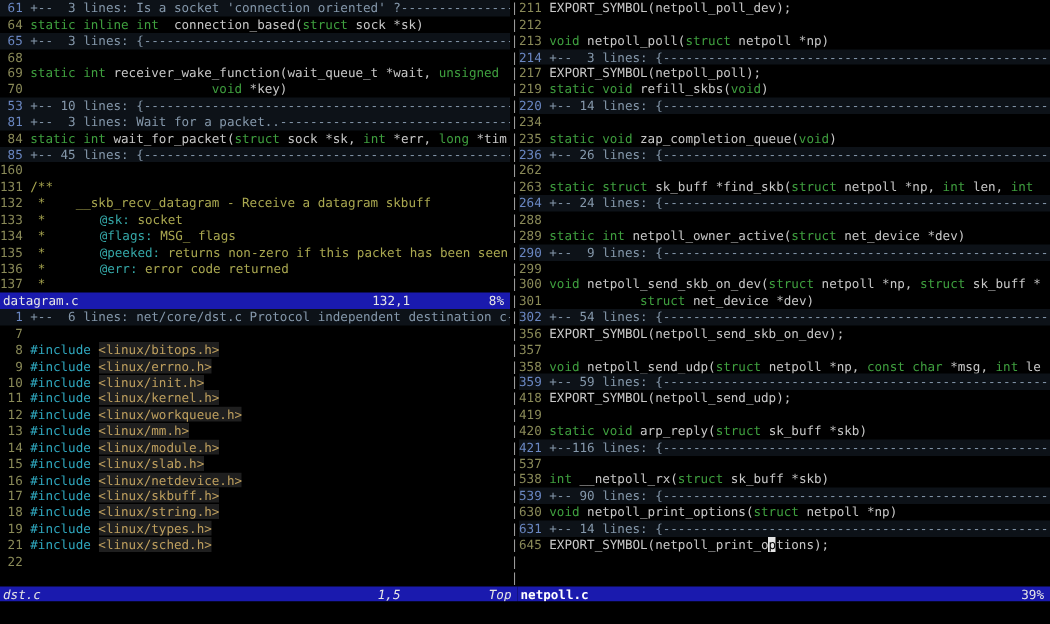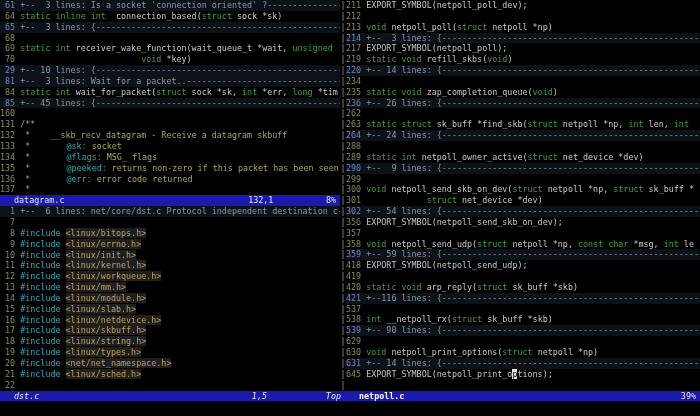--- a/index.html
+++ b/index.html
@@ -18,21 +18,21 @@
   .kw { color:var(--keyword,#3fa03f); }
   .pp { color:var(--preproc,#2fa8bf); }
   .str { color:var(--string,#bfa05f); background:var(--string-bg,#1f1f1f); }
   .cm { color:var(--comment,#aaa850); }
   .cmk { color:var(--comment-tag,#35a8a8);margin-left:16px; }
   .cursor { background:#e4e4e4; color:#000; }
   .statusbar {
     position:absolute; height:10.85px; overflow:hidden;
     background:var(--status-bg,#1a1aae); color:#e6e6e6; white-space:pre;
   }
-  .sb-name { position:absolute; left:14px; top:0; }
+  .sb-name { position:absolute; left:2px; top:0; }
   .sb-name.active { font-weight:bold; color:#ffffff; }
   .sb-ruler { position:absolute; top:0; }
   .sb-scroll { position:absolute; right:4px; top:0; }
   .vsep {
     position:absolute; left:340px; top:0; width:6px; height:391px;
     color:#9a9a9a; white-space:pre; text-align:center; overflow:hidden;
   }
   .cmdline { position:absolute; left:0; top:401.45px; width:700px; height:14.55px; background:#000; }
 </style>
 </head>
@@ -40,21 +40,21 @@
 
 <div class="screen">
 
   <div class="pane" style="left:0; top:0; width:340px; height:195.3px;">
       <div class="row fold"><span class="ln"> 61 </span><span>+--  3 lines: Is a socket 'connection oriented' ?---------------</span></div>
       <div class="row"><span class="ln"> 64 </span><span class="kw">static inline int</span><span>  connection_based(</span><span class="kw">struct</span><span> sock *sk)</span></div>
       <div class="row fold"><span class="ln"> 65 </span><span>+--  3 lines: {-------------------------------------------------</span></div>
       <div class="row"><span class="ln"> 68 </span></div>
       <div class="row"><span class="ln"> 69 </span><span class="kw">static int</span><span> receiver_wake_function(wait_queue_t *wait, </span><span class="kw">unsigned</span></div>
       <div class="row"><span class="ln"> 70 </span><span>                        </span><span class="kw">void</span><span> *key)</span></div>
-      <div class="row fold"><span class="ln"> 29 </span><span>+-- 10 lines: {-------------------------------------------------</span></div>
+      <div class="row fold"><span class="ln"> 53 </span><span>+-- 10 lines: {-------------------------------------------------</span></div>
       <div class="row fold"><span class="ln"> 81 </span><span>+--  3 lines: Wait for a packet..-------------------------------</span></div>
       <div class="row"><span class="ln"> 84 </span><span class="kw">static int</span><span> wait_for_packet(</span><span class="kw">struct</span><span> sock *sk, </span><span class="kw">int</span><span> *err, </span><span class="kw">long</span><span> *tim</span></div>
       <div class="row fold"><span class="ln"> 85 </span><span>+-- 45 lines: {-------------------------------------------------</span></div>
       <div class="row"><span class="ln">160 </span></div>
       <div class="row"><span class="ln">131 </span><span class="cm">/**</span></div>
       <div class="row"><span class="ln">132 </span><span class="cm"> *    __skb_recv_datagram - Receive a datagram skbuff</span></div>
       <div class="row"><span class="ln">133 </span><span class="cm"> *    </span><span class="cmk">@sk:</span><span class="cm"> socket</span></div>
       <div class="row"><span class="ln">134 </span><span class="cm"> *    </span><span class="cmk">@flags:</span><span class="cm"> MSG_ flags</span></div>
       <div class="row"><span class="ln">135 </span><span class="cm"> *    </span><span class="cmk">@peeked:</span><span class="cm"> returns non-zero if this packet has been seen befo</span></div>
       <div class="row"><span class="ln">136 </span><span class="cm"> *    </span><span class="cmk">@err:</span><span class="cm"> error code returned</span></div>
@@ -75,21 +75,20 @@
       <div class="row"><span class="ln"> 10 </span><span class="pp">#include </span><span class="str">&lt;linux/init.h&gt;</span></div>
       <div class="row"><span class="ln"> 11 </span><span class="pp">#include </span><span class="str">&lt;linux/kernel.h&gt;</span></div>
       <div class="row"><span class="ln"> 12 </span><span class="pp">#include </span><span class="str">&lt;linux/workqueue.h&gt;</span></div>
       <div class="row"><span class="ln"> 13 </span><span class="pp">#include </span><span class="str">&lt;linux/mm.h&gt;</span></div>
       <div class="row"><span class="ln"> 14 </span><span class="pp">#include </span><span class="str">&lt;linux/module.h&gt;</span></div>
       <div class="row"><span class="ln"> 15 </span><span class="pp">#include </span><span class="str">&lt;linux/slab.h&gt;</span></div>
       <div class="row"><span class="ln"> 16 </span><span class="pp">#include </span><span class="str">&lt;linux/netdevice.h&gt;</span></div>
       <div class="row"><span class="ln"> 17 </span><span class="pp">#include </span><span class="str">&lt;linux/skbuff.h&gt;</span></div>
       <div class="row"><span class="ln"> 18 </span><span class="pp">#include </span><span class="str">&lt;linux/string.h&gt;</span></div>
       <div class="row"><span class="ln"> 19 </span><span class="pp">#include </span><span class="str">&lt;linux/types.h&gt;</span></div>
-      <div class="row"><span class="ln"> 20 </span><span class="pp">#include </span><span class="str">&lt;net/net_namespace.h&gt;</span></div>
       <div class="row"><span class="ln"> 21 </span><span class="pp">#include </span><span class="str">&lt;linux/sched.h&gt;</span></div>
       <div class="row"><span class="ln"> 22 </span></div>
     </div>
 
   <div class="vsep" id="vsep">|
 |
 |
 |
 |
 |
@@ -149,21 +148,20 @@
       <div class="row"><span class="ln">357 </span></div>
       <div class="row"><span class="ln">358 </span><span class="kw">void</span><span> netpoll_send_udp(</span><span class="kw">struct</span><span> netpoll *np, </span><span class="kw">const char</span><span> *msg, </span><span class="kw">int</span><span> le</span></div>
       <div class="row fold"><span class="ln">359 </span><span>+-- 59 lines: {---------------------------------------------------</span></div>
       <div class="row"><span class="ln">418 </span><span>EXPORT_SYMBOL(netpoll_send_udp);</span></div>
       <div class="row"><span class="ln">419 </span></div>
       <div class="row"><span class="ln">420 </span><span class="kw">static void</span><span> arp_reply(</span><span class="kw">struct</span><span> sk_buff *skb)</span></div>
       <div class="row fold"><span class="ln">421 </span><span>+--116 lines: {---------------------------------------------------</span></div>
       <div class="row"><span class="ln">537 </span></div>
       <div class="row"><span class="ln">538 </span><span class="kw">int</span><span> __netpoll_rx(</span><span class="kw">struct</span><span> sk_buff *skb)</span></div>
       <div class="row fold"><span class="ln">539 </span><span>+-- 90 lines: {---------------------------------------------------</span></div>
-      <div class="row"><span class="ln">629 </span></div>
       <div class="row"><span class="ln">630 </span><span class="kw">void</span><span> netpoll_print_options(</span><span class="kw">struct</span><span> netpoll *np)</span></div>
       <div class="row fold"><span class="ln">631 </span><span>+-- 14 lines: {---------------------------------------------------</span></div>
       <div class="row"><span class="ln">645 </span><span>EXPORT_SYMBOL(netpoll_print_o</span><span class="cursor">p</span><span>tions);</span></div>
     </div>
 
   <div class="statusbar" style="left:0; top:390.6px; width:345px;font-style:italic;">
     <span class="sb-name">dst.c</span>
     <span class="sb-ruler" style="left:73%;">1,5</span>
     <span class="sb-scroll">Top</span>
   </div>

